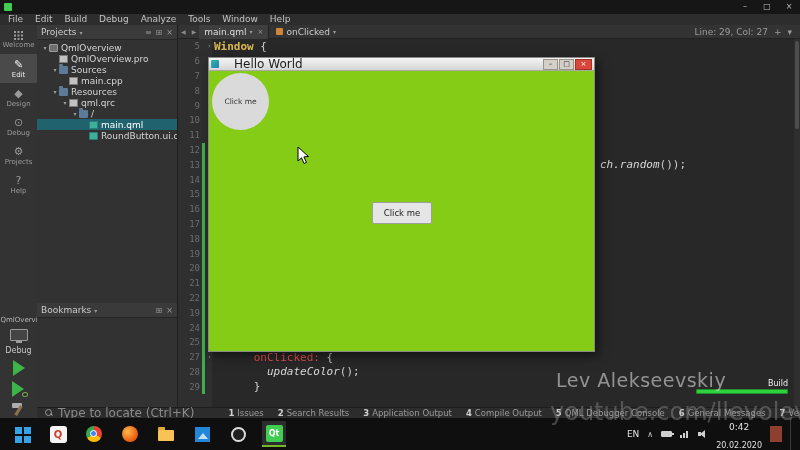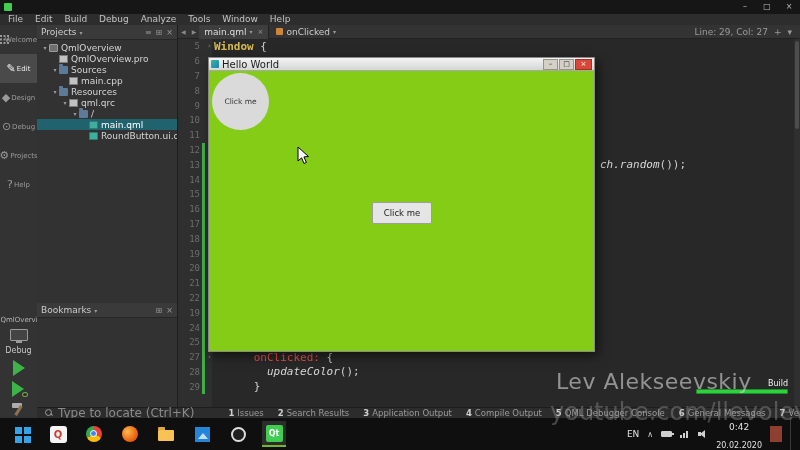--- a/index.html
+++ b/index.html
@@ -10,21 +10,21 @@
   .titlebar{position:absolute;top:0;left:0;right:0;height:14px;background:#161616;display:flex;align-items:center;gap:4px;padding-left:4px;z-index:5;}
   .appicon{width:8px;height:8px;background:#41cd52;border-radius:1px;flex:none;}
   .titletext{color:#c9c9c9;font-size:9px;white-space:nowrap;}
   .wincontrols{margin-left:auto;display:flex;height:14px;}
   .wincontrols span{width:22px;text-align:center;font-size:8px;line-height:14px;color:#bbb;}
   
   .menubar{position:absolute;top:14px;left:0;right:0;height:11px;background:#2d2d2d;display:flex;align-items:center;padding-left:2px;z-index:5;}
   .menuitem{color:#c4c4c4;font-size:9px;padding:0 6px;line-height:11px;}
   
   .modebar{position:absolute;top:25px;left:0;width:37px;bottom:32px;background:#333;z-index:4;}
-  .mode{height:29px;display:flex;flex-direction:row;align-items:center;justify-content:center;color:#9a9a9a;font-size:7px;gap:1px;}
+  .mode{height:29px;display:flex;flex-direction:column;align-items:center;justify-content:center;color:#9a9a9a;font-size:7px;gap:1px;}
   .mode.active{background:#4a4a4a;color:#eee;}
   .micon{font-size:11px;line-height:11px;color:inherit;}
   .grid9{width:9px;height:9px;background:transparent;position:relative;}
   .grid9::before{content:"";position:absolute;left:0;top:0;width:2px;height:2px;background:currentColor;
     box-shadow:3.5px 0 currentColor,7px 0 currentColor,0 3.5px currentColor,3.5px 3.5px currentColor,7px 3.5px currentColor,0 7px currentColor,3.5px 7px currentColor,7px 7px currentColor;}
   .kitarea{position:absolute;left:0;right:0;bottom:2px;display:flex;flex-direction:column;align-items:center;gap:5px;}
   .kitproj{font-size:7px;color:#b5b5b5;max-width:36px;overflow:hidden;white-space:nowrap;}
   .monitor{width:18px;height:12px;border:1px solid #9a9a9a;border-radius:1px;position:relative;background:#444;}
   .monitor::after{content:"";position:absolute;left:5px;bottom:-3px;width:6px;height:2px;background:#9a9a9a;}
   .kitcfg{font-size:8px;color:#c7c7c7;}
@@ -120,30 +120,30 @@
   .ic-vol::after{content:"";position:absolute;left:2px;top:0;border-top:4px solid transparent;border-bottom:4px solid transparent;border-right:5px solid #cfcfcf;}
   .clock{text-align:center;line-height:1.15;}
   .time{font-size:9px;}
   .date{font-size:8px;}
   .ic-tile{width:12px;height:16px;background:#8f3f2f;}
   .showdesk{width:4px;height:32px;border-left:1px solid #3a3a3a;}
   
   .appwin{position:absolute;left:208px;top:57px;width:387px;height:295px;background:#ef56ef;border:1px solid #8a8a8a;box-shadow:3px 4px 10px rgba(0,0,0,.55);z-index:40;}
   .awbar{height:13px;background:linear-gradient(#f4f4f4,#d6d6d6);border-bottom:1px solid #a8a8a8;display:flex;align-items:center;gap:3px;padding:0 2px;}
   .awico{width:8px;height:8px;background:linear-gradient(135deg,#35b8a0,#1f7fb5);border-radius:1px;flex:none;}
-  .awtitle{font-size:10px;color:#1c1c1c;white-space:nowrap;}
+  .awtitle{font-size:12px;color:#1c1c1c;white-space:nowrap;margin-left:12px;}
   .awbtns{margin-left:auto;display:flex;gap:1px;}
   .awbtn{width:15px;height:11px;background:#d4d0c8;border:1px solid #97938b;font-size:7px;line-height:9px;text-align:center;color:#222;}
   .awbtn.close{background:#d9473b;color:#fff;border-color:#a33128;width:17px;}
   .awcontent{position:absolute;top:13px;left:0;right:0;bottom:0;background:#84cc16;padding-left:16px;}
   .circlebtn{position:absolute;left:3px;top:2px;width:57px;height:57px;border-radius:50%;background:#dadada;display:flex;align-items:center;justify-content:center;font-size:7.5px;color:#333;}
   .centerbtn{position:absolute;left:163px;top:131px;width:60px;height:22px;background:#e5e5e5;border:1px solid #9e9e9e;border-radius:2px;display:flex;align-items:center;justify-content:center;font-size:8.5px;color:#1c1c1c;}
   
   .cursor{position:absolute;left:297px;top:146px;z-index:60;pointer-events:none;}
-  .wm1{position:absolute;left:556px;top:369px;font-size:22px;color:rgba(212,212,212,.62);z-index:70;pointer-events:none;white-space:nowrap;letter-spacing:.5px;}
+  .wm1{position:absolute;left:556px;top:369px;font-size:19px;color:rgba(212,212,212,.62);z-index:70;pointer-events:none;white-space:nowrap;letter-spacing:.5px;}
   .wm2{position:absolute;left:550px;top:398px;font-size:24px;color:rgba(150,150,150,.42);z-index:70;pointer-events:none;white-space:nowrap;}
 </style>
 </head>
 <body>
 
 <div class="screen">
 
   <div class="titlebar">
     <span class="appicon"></span>
     <div class="wincontrols">

